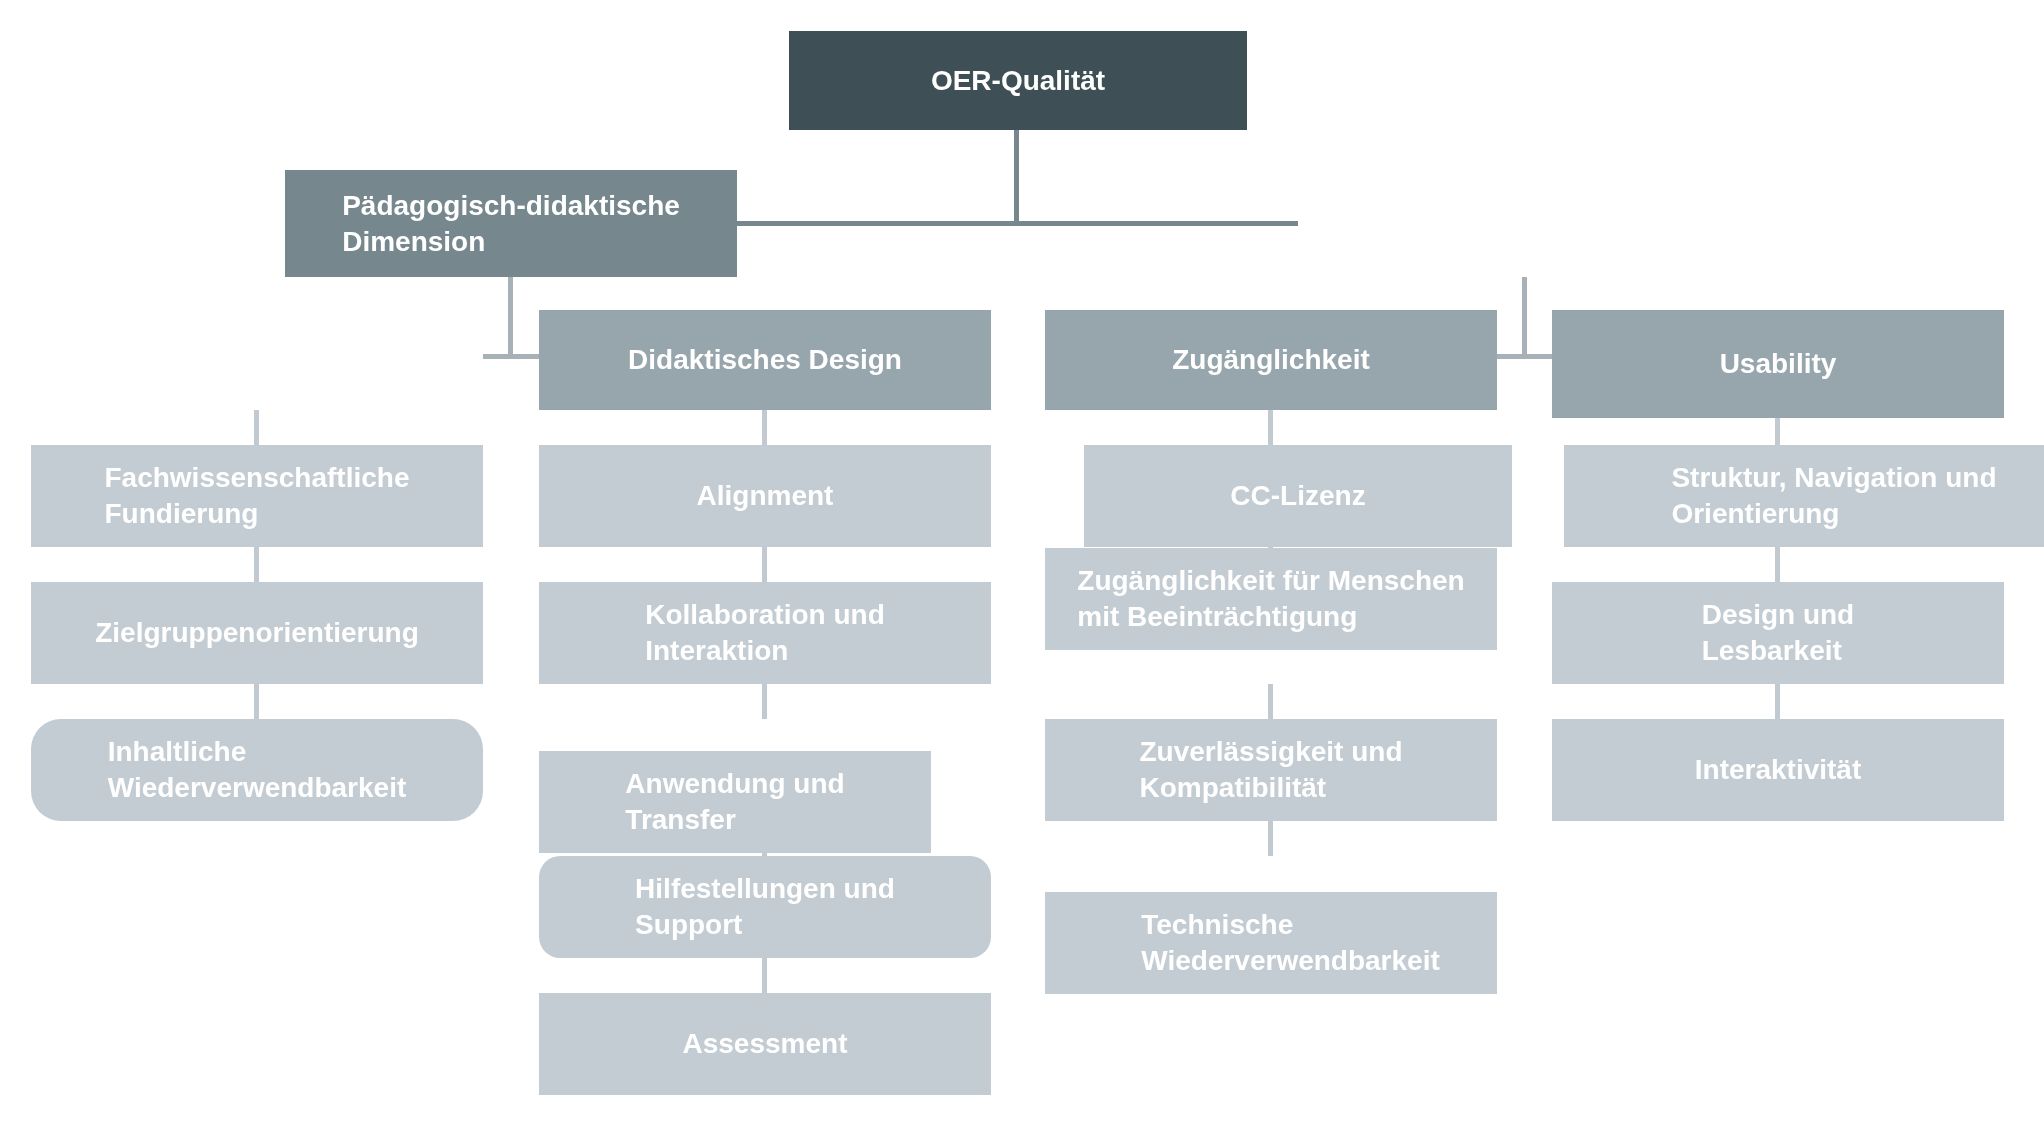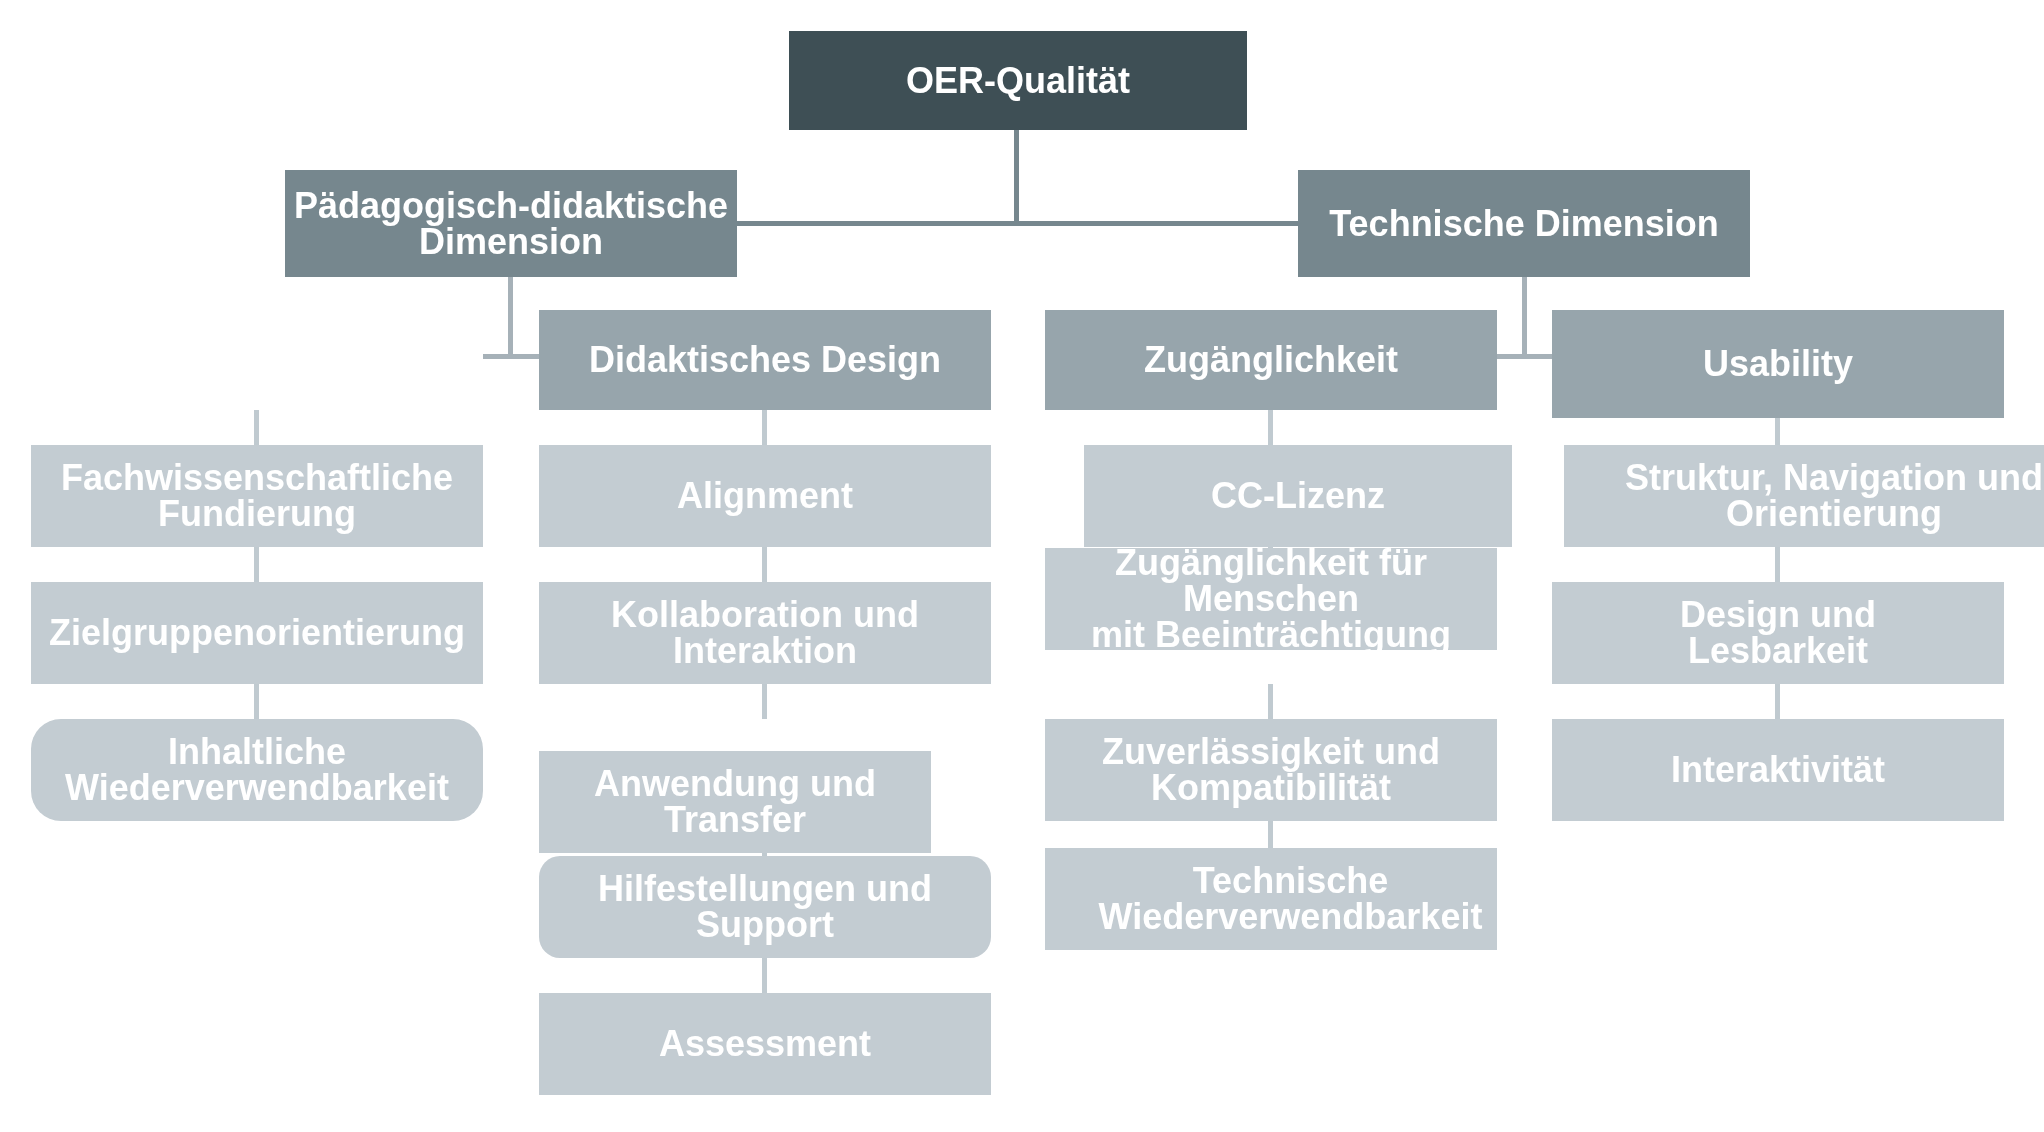--- a/index.html
+++ b/index.html
@@ -16,24 +16,24 @@
   #stage{
     position:relative;
     width:2044px;height:1132px;
     background:#ffffff;
     font-family:"Liberation Sans","DejaVu Sans",sans-serif;
     overflow:hidden;
   }
   .node{
     position:absolute;
     display:flex;align-items:center;justify-content:center;
-    text-align:center;
+    text-align:left;
     color:var(--text,#fff);
     font-weight:bold;
-    font-size:36px;
+    font-size:28px;
     line-height:36px;
     white-space:pre-line;
     box-sizing:border-box;
     padding:0 4px;
   }
   .lv-root{background:var(--box-dark,#3E4F55);}
   .lv-dim{background:var(--box-dim,#76878E);}
   .lv-cat{background:var(--box-cat,#97A5AC);}
   .lv-leaf{background:var(--box-leaf,#C3CCD2);}
   .conn{position:absolute;}
@@ -58,21 +58,21 @@
   
   #n-l10{left:539px;top:445px;width:452px;height:102px;}
   #n-l11{left:539px;top:582px;width:452px;height:102px;}
   #n-l12{left:539px;top:751px;width:392px;height:102px;}
   #n-l13{left:539px;top:856px;width:452px;height:102px;border-radius:21px;}
   #n-l14{left:539px;top:993px;width:452px;height:102px;}
   
   #n-l20{left:1084px;top:445px;width:428px;height:102px;}
   #n-l21{left:1045px;top:548px;width:452px;height:102px;}
   #n-l22{left:1045px;top:719px;width:452px;height:102px;}
-  #n-l23{left:1045px;top:848px;width:452px;height:102px;padding-left:43px;}
+  #n-l23{left:1045px;top:892px;width:452px;height:102px;padding-left:43px;}
   
   #n-l30{left:1552px;top:445px;width:540px;height:102px;margin-left:12px;}
   #n-l31{left:1552px;top:582px;width:452px;height:102px;}
   #n-l32{left:1552px;top:719px;width:452px;height:102px;}
 
   
   #c-root-v{left:1014px;top:130px;width:5px;height:91px;}
   #c-root-h{left:737px;top:221px;width:561px;height:5px;}
   
   #c-dim0-v{left:508px;top:277px;width:5px;height:82px;}
@@ -120,21 +120,20 @@
   <div class="conn light" id="c-22"></div>
   <div class="conn light" id="c-23"></div>
   <div class="conn light" id="c-30"></div>
   <div class="conn light" id="c-31"></div>
   <div class="conn light" id="c-32"></div>
 
   <div class="node lv-root" id="n-root">OER-Qualität</div>
 
   <div class="node lv-dim" id="n-dim0">Pädagogisch-didaktische
 Dimension</div>
-  <div class="node lv-dim" id="n-dim1">Technische Dimension</div>
 
   <div class="node lv-cat" id="n-cat1">Didaktisches Design</div>
   <div class="node lv-cat" id="n-cat2">Zugänglichkeit</div>
   <div class="node lv-cat" id="n-cat3">Usability</div>
 
   <div class="node lv-leaf" id="n-l00">Fachwissenschaftliche
 Fundierung</div>
   <div class="node lv-leaf" id="n-l01">Zielgruppenorientierung</div>
   <div class="node lv-leaf" id="n-l02">Inhaltliche
 Wiederverwendbarkeit</div>

